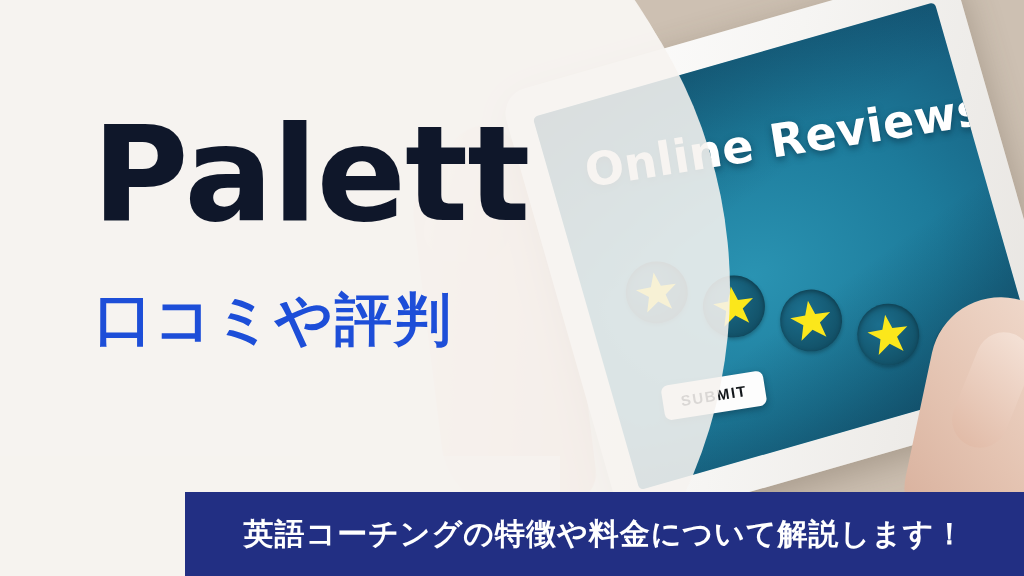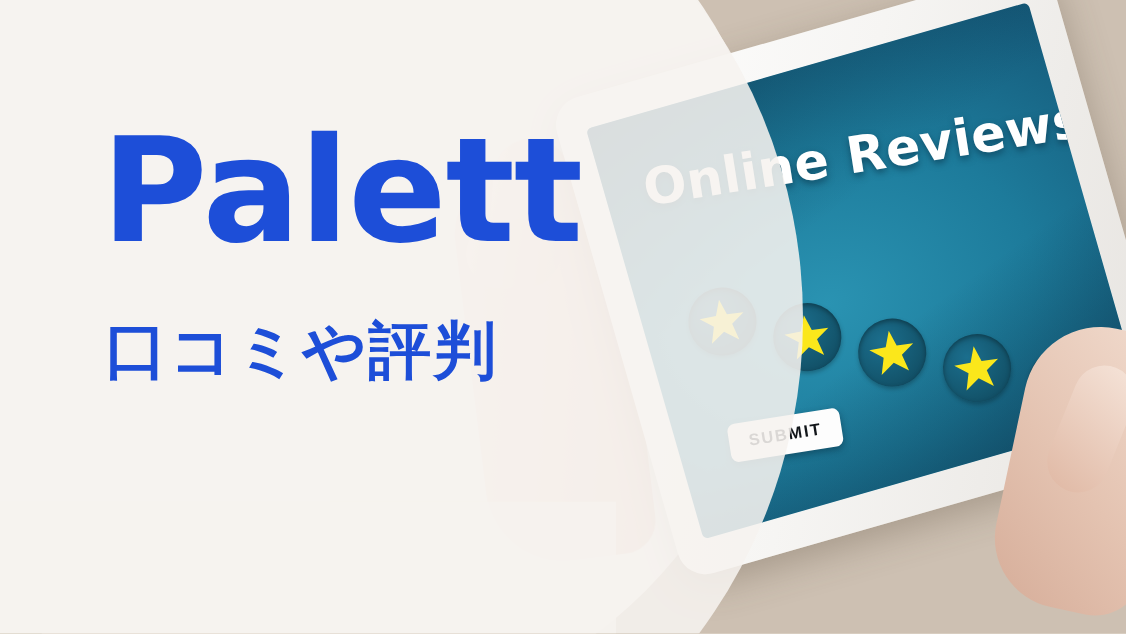--- a/index.html
+++ b/index.html
@@ -130,21 +130,21 @@
     background:rgba(246,243,239,.96);pointer-events:none;
   }
   .overlay-bottom{
     position:absolute;left:0;bottom:0;width:560px;height:120px;
     background:rgba(246,243,239,.80);pointer-events:none;
   }
 
   
   .title{
     position:absolute;left:92px;top:108px;
-    color:#1d4ed8;font-weight:bold;font-size:132px;line-height:1;
+    color:#0f172a;font-weight:bold;font-size:132px;line-height:1;
     letter-spacing:-1px;
     font-family:"DejaVu Sans","Liberation Sans",sans-serif;
   }
   .subtitle{
     position:absolute;left:95px;top:291px;
     color:#1d4ed8;font-weight:bold;font-size:57px;line-height:1;
     letter-spacing:2px;
     font-family:"DejaVu Sans","Liberation Sans",sans-serif;
   }
 
@@ -208,14 +208,17 @@
   <div class="thumb-right"></div>
 
   <div class="overlay-circle"></div>
   <div class="overlay-block"></div>
   <div class="overlay-bottom"></div>
 
   <div class="title">Palett</div>
 
   <div class="subtitle">口コミや評判</div>
 
+  <div class="banner">
+    <span class="banner-text">英語コーチングの特徴や料金について解説します！</span>
+  </div>
 
 </div>
 
 </body></html>

